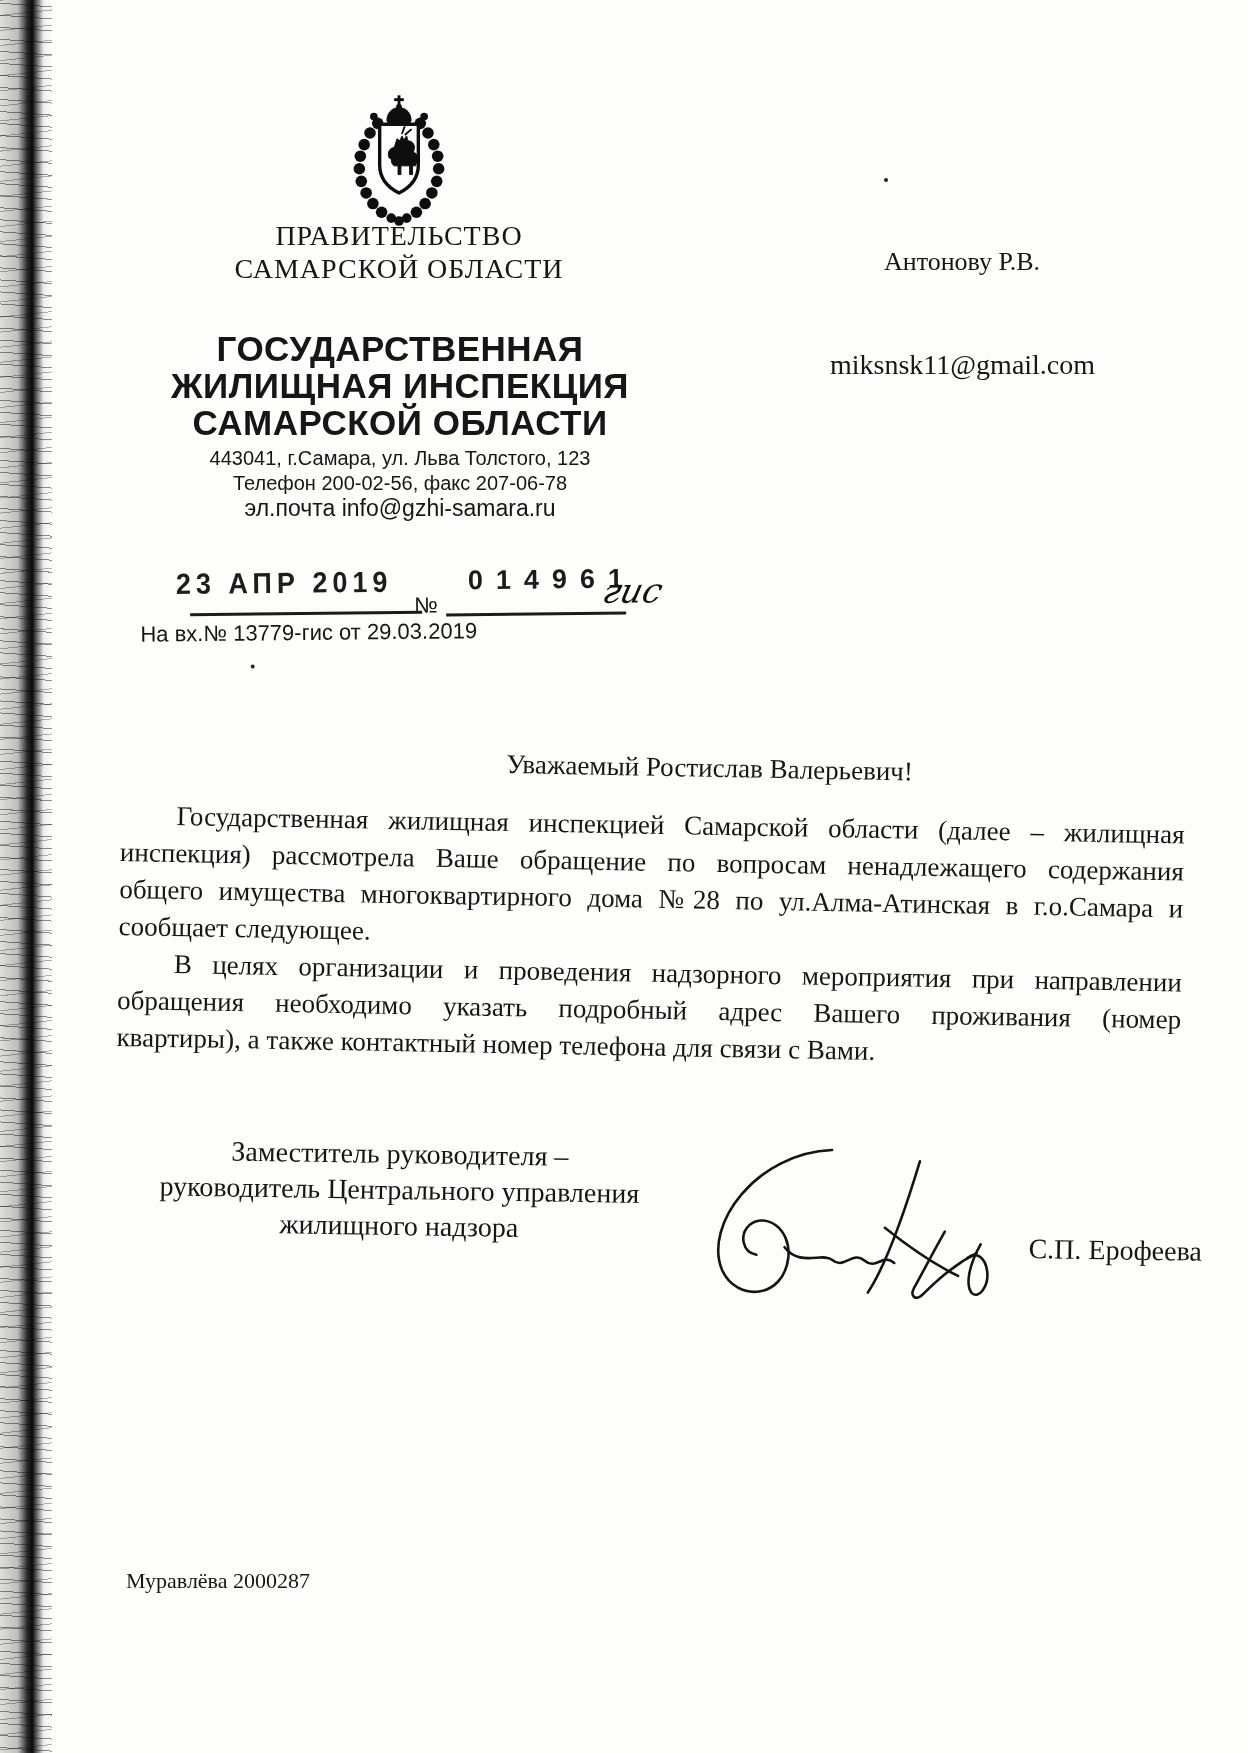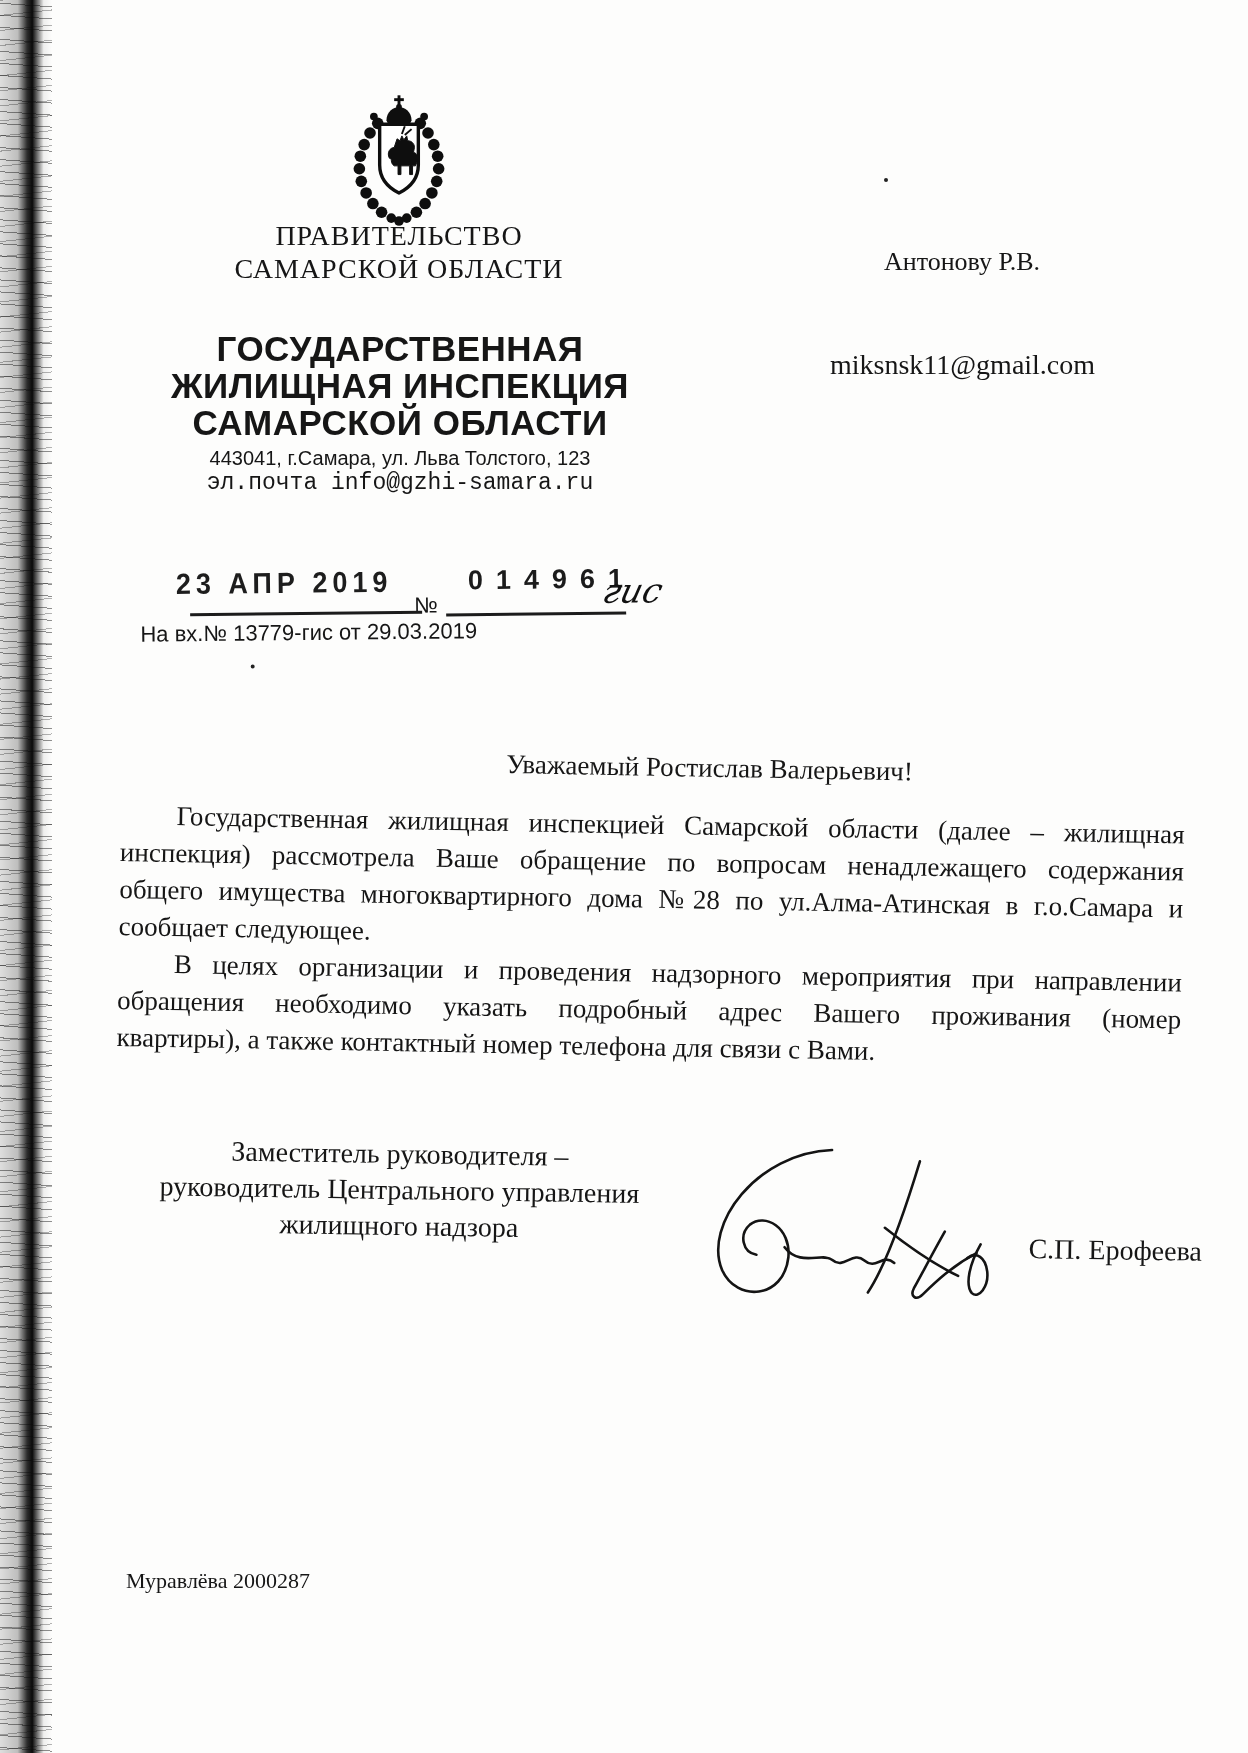--- a/index.html
+++ b/index.html
@@ -15,21 +15,21 @@
       repeating-linear-gradient(4deg, transparent 0 5px, rgba(10,10,10,.45) 5px 6px, transparent 6px 12px),
       repeating-linear-gradient(-6deg, transparent 0 8px, rgba(10,10,10,.3) 8px 9px, transparent 9px 15px),
       linear-gradient(to right, rgba(0,0,0,.12) 0%, rgba(0,0,0,.25) 34%, rgba(0,0,0,.82) 52%, #0a0a0a 62%, rgba(0,0,0,.55) 72%, rgba(0,0,0,.06) 84%, transparent 100%);
   }
   .abs{position:absolute;}
   .center{text-align:center;}
   
   .gov{left:160px;top:219px;width:478px;font-size:28px;line-height:33px;letter-spacing:1px;}
   .agency{left:110px;top:330px;width:580px;font-family:"Liberation Sans",sans-serif;font-weight:700;font-size:35px;line-height:37px;letter-spacing:.5px;}
   .addr{left:150px;top:446px;width:500px;font-family:"Liberation Sans",sans-serif;font-size:20px;line-height:25px;}
-  .addr .serifline{font-family:Liberation Mono, monospace;font-size:23px;}
+  .addr .serifline{font-family:Liberation Sans, sans-serif;font-size:23px;}
   
   .stamp-group{left:0;top:0;width:1248px;height:1753px;transform:rotate(-0.6deg);transform-origin:300px 600px;}
   .stamp-date{left:176px;top:568px;font-family:"Liberation Sans",sans-serif;font-weight:700;font-size:27px;letter-spacing:5px;transform:scaleY(1.08);color:#1d1d1d;}
   .num-label{left:414px;top:594px;font-family:"Liberation Sans",sans-serif;font-size:22px;}
   .stamp-number{left:468px;top:567px;font-family:"Liberation Sans",sans-serif;font-weight:700;font-size:27px;letter-spacing:13px;color:#1b1b1b;}
   .hand{left:604px;top:574px;font-size:34px;font-style:italic;transform:skewX(-14deg);font-family:"DejaVu Serif",serif;color:#111;}
   .uline{height:3px;background:#1c1c1c;}
   .ul1{left:190px;top:612px;width:232px;}
   .ul2{left:446px;top:615px;width:180px;}
   .reference{left:140px;top:620px;font-family:"Liberation Sans",sans-serif;font-size:22px;}
@@ -110,20 +110,21 @@
   </div>
 
   <div class="abs agency center">
     <div>ГОСУДАРСТВЕННАЯ</div>
     <div>ЖИЛИЩНАЯ ИНСПЕКЦИЯ</div>
     <div>САМАРСКОЙ ОБЛАСТИ</div>
   </div>
 
   <div class="abs addr center">
     <div>443041, г.Самара, ул. Льва Толстого, 123</div>
+    <div>Телефон 200-02-56, факс 207-06-78</div>
     <div class="serifline">эл.почта info@gzhi-samara.ru</div>
   </div>
 
   <div class="abs stamp-group">
     <div class="abs stamp-date">23 АПР 2019</div>
     <div class="abs num-label">№</div>
     <div class="abs stamp-number">014961</div>
     <div class="abs hand">гис</div>
     <div class="abs uline ul1"></div>
     <div class="abs uline ul2"></div>

